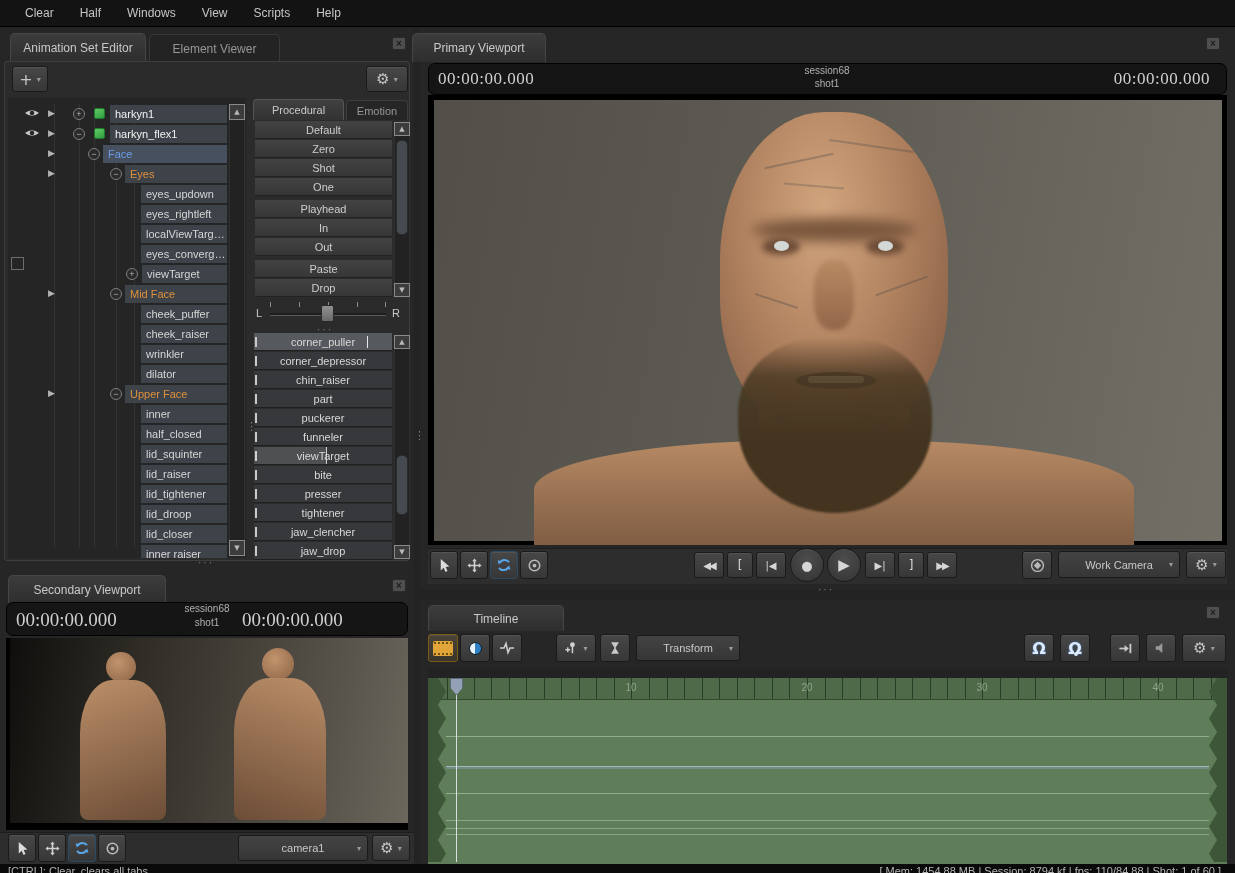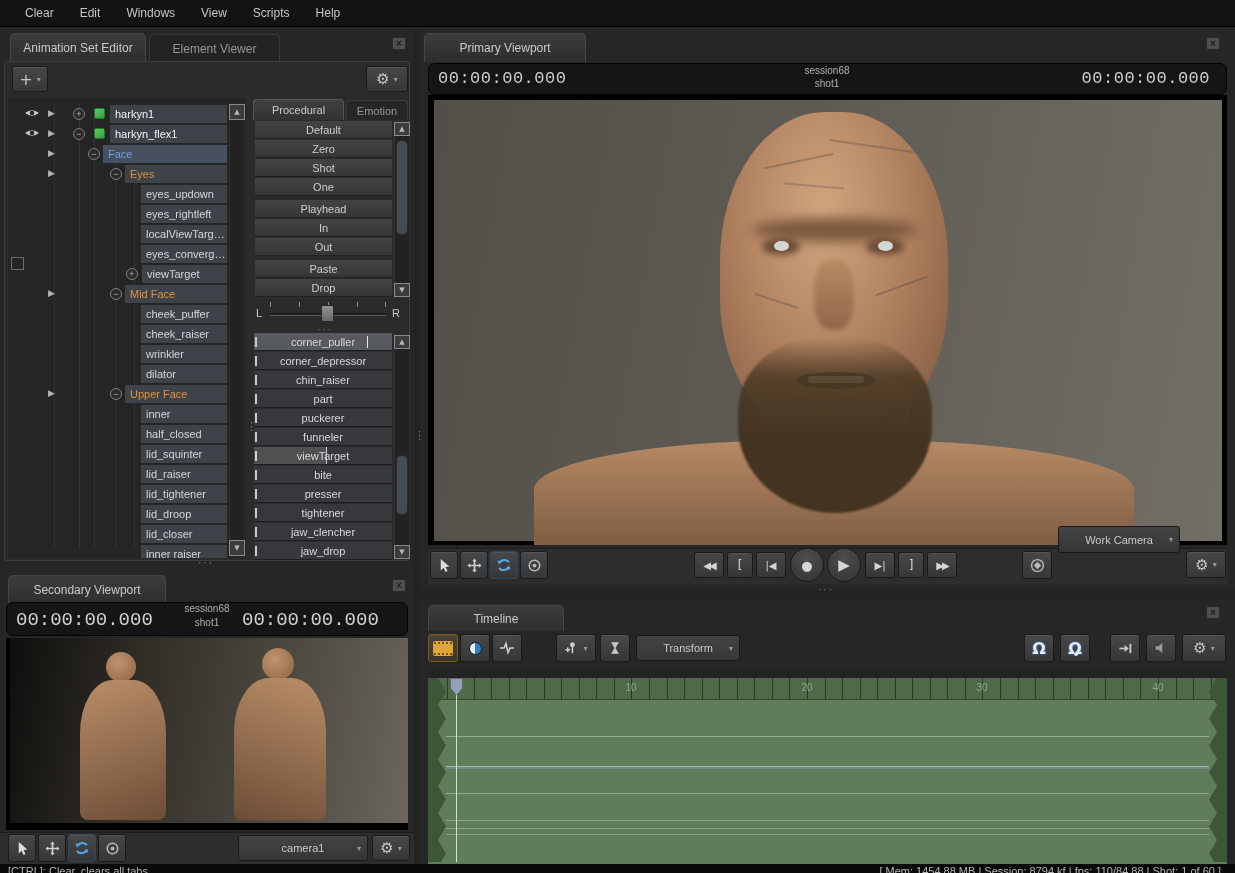--- a/index.html
+++ b/index.html
@@ -65,21 +65,21 @@
     border-bottom:1px solid #1f1f1f; color:#d8d8d8; font-size:11px;
     display:flex; align-items:center; justify-content:center; }
   .morph::before { content:""; position:absolute; left:1px; top:4px; width:2px; height:10px; background:#c9c9c9; }
   .morph.sel { background:#56595d; }
   .morph.halffill::after { content:""; position:absolute; left:0; top:0; bottom:0; width:52%;
     background:rgba(255,255,255,.12); border-right:1px solid #cfcfcf; }
   .morph .tcursor { position:absolute; right:24px; top:3px; width:1px; height:12px; background:#e8e8e8; }
 
   
   .tcbar { position:absolute; background:#151515; border:1px solid #020202; border-radius:7px; }
-  .tc { position:absolute; color:#cfcfcf; font-family:Liberation Mono, monospace; font-weight:400; }
+  .tc { position:absolute; color:#cfcfcf; font-family:Liberation Serif, serif; font-weight:400; }
   .sess { position:absolute; color:#b0b0b0; font-size:10px; text-align:center; width:120px; }
 
   
   .toolbar { position:absolute; background:#2d2d2d; border-top:1px solid #1d1d1d; }
   .navbtn { width:28px; height:28px; }
   .pbtn { font-size:10px; color:#d6d6d6; font-family:"DejaVu Sans", sans-serif; }
   .round { border-radius:50% !important; background:radial-gradient(circle at 50% 32%,#4d4d4d,#333) !important; }
   .dd { position:absolute; background:linear-gradient(#434343,#363636); border:1px solid #191919;
     border-radius:3px; color:#c9c9c9; font-size:11px; display:flex; align-items:center; justify-content:center; }
   .dd .caret { position:absolute; right:6px; }
@@ -105,21 +105,21 @@
   .statusbar { left:0; top:864px; width:1235px; height:9px; background:#0a0a0a; overflow:hidden; }
   .statusbar span { position:absolute; top:1px; font-size:11px; color:#b5b5b5; white-space:nowrap; }
 </style>
 </head>
 <body>
 
 <div id="app">
 
   <div class="abs menubar">
     <div class="menu-item">Clear</div>
-    <div class="menu-item">Edit</div>
+    <div class="menu-item">Half</div>
     <div class="menu-item">Windows</div>
     <div class="menu-item">View</div>
     <div class="menu-item">Scripts</div>
     <div class="menu-item">Help</div>
   </div>
 
   <div class="abs panel" style="left:0;top:28px;width:414px;height:542px">
     
   </div>
   <div class="tab" style="left:10px;top:33px;width:136px">Animation Set Editor</div>
@@ -321,21 +321,21 @@
   <div class="sb-track" style="left:394px;top:335px;height:224px"></div>
   <div class="sb-btn icon" style="left:394px;top:335px;height:14px">▲</div>
   <div class="sb-thumb" style="left:396px;top:455px;height:60px"></div>
   <div class="sb-btn icon" style="left:394px;top:545px;height:14px">▼</div>
 
   <div class="abs vgrip icon" style="left:246px;top:425px">⋮</div>
   <div class="abs grip" style="left:198px;top:560px">···</div>
   <div class="abs vgrip icon" style="left:414px;top:434px">⋮</div>
 
   <div class="abs panel" style="left:420px;top:28px;width:815px;height:562px"></div>
-  <div class="tab" style="left:424px;top:33px;width:162px">Primary Viewport</div>
+  <div class="tab" style="left:412px;top:33px;width:134px">Primary Viewport</div>
   <div class="closebox" style="left:1206px;top:37px">×</div>
 
   <div class="tcbar" style="left:428px;top:63px;width:799px;height:32px"></div>
   <span class="tc" style="left:438px;top:69px;font-size:17px;letter-spacing:.5px">00:00:00.000</span>
   <span class="sess" style="left:767px;top:65px">session68</span>
   <span class="sess" style="left:767px;top:78px">shot1</span>
   <span class="tc" style="right:25px;top:69px;font-size:17px;letter-spacing:.5px">00:00:00.000</span>
 
   <div class="abs" style="left:428px;top:95px;width:799px;height:450px;background:#000;overflow:hidden">
     <div class="abs noedit" style="left:6px;top:5px;width:788px;height:441px;background:linear-gradient(100deg,#514f48 0%,#5d5b53 45%,#716f66 100%)">
@@ -419,21 +419,21 @@
   <div class="btn pbtn" style="left:927px;top:552px;width:30px;height:26px;letter-spacing:-2px">
       <span class="icon">▶▶</span>
     </div>
 
   <div class="btn" style="left:1022px;top:551px;width:30px;height:28px">
     <svg viewBox="0 0 16 16" width="15" height="15">
         <circle cx="8" cy="8" r="6.3" fill="none" stroke="#b9b9b9" stroke-width="1.5"></circle>
         <rect x="5.2" y="5.2" width="5.6" height="5.6" transform="rotate(45 8 8)" fill="#b9b9b9"></rect>
       </svg>
   </div>
-  <div class="dd" style="left:1058px;top:526px;width:122px;height:27px">
+  <div class="dd" style="left:1058px;top:551px;width:122px;height:27px">
     <span>Work Camera</span>
     <span class="caret icon">▾</span>
   </div>
   <div class="btn" style="left:1186px;top:551px;width:40px;height:27px;font-size:15px">
     <span class="icon">⚙</span>
     <span class="caret icon">▾</span>
   </div>
   <div class="abs grip" style="left:818px;top:587px">···</div>
 
   <div class="abs panel" style="left:0;top:570px;width:414px;height:294px"></div>

